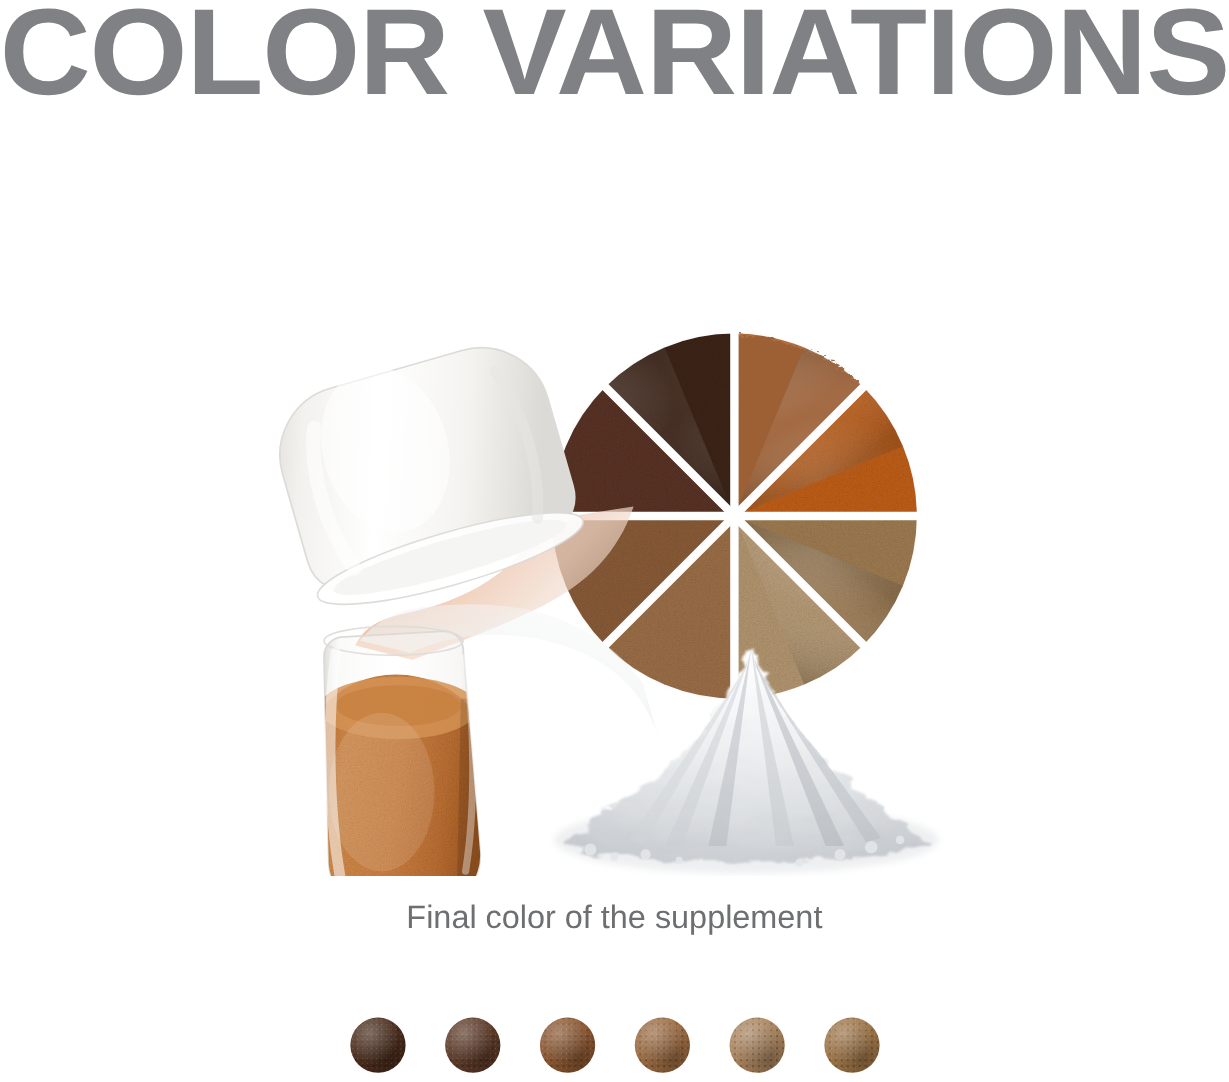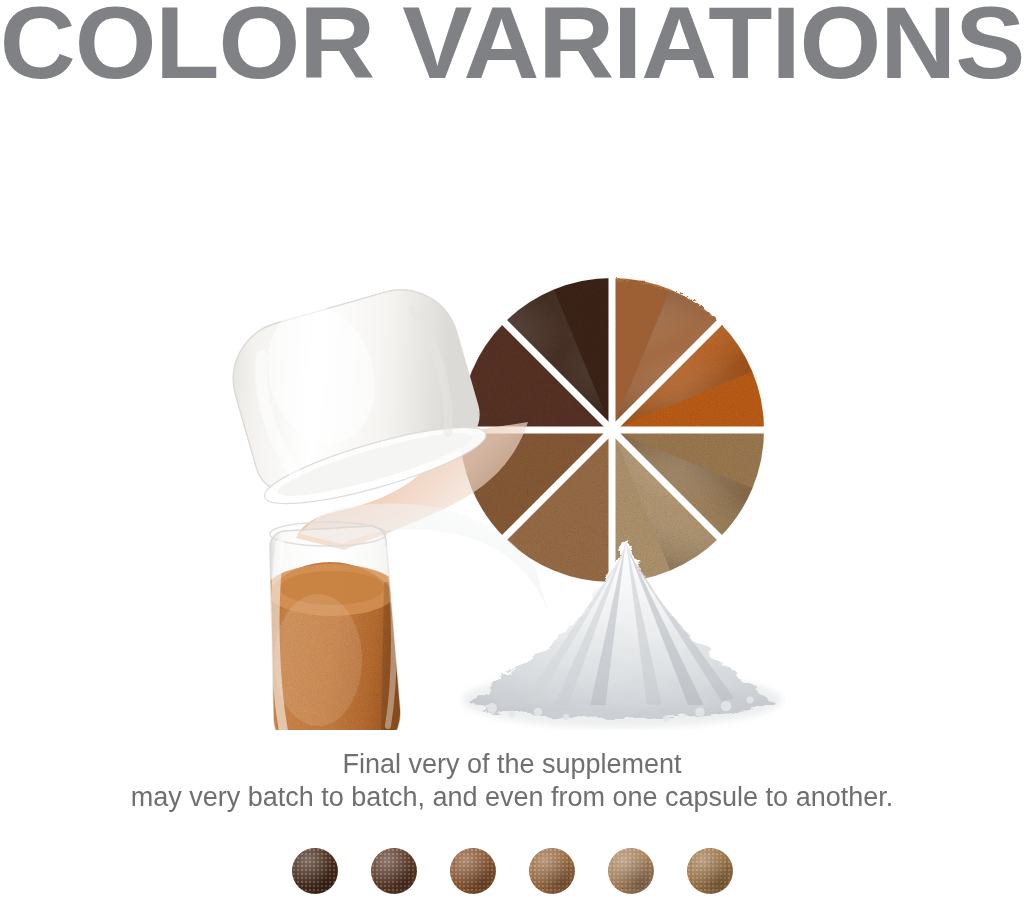--- a/index.html
+++ b/index.html
@@ -329,22 +329,21 @@
         <circle cx="700" cy="592" r="4.6"></circle>
           <circle cx="726" cy="586" r="5.2"></circle>
         <circle cx="750" cy="580" r="3.6"></circle>
           <circle cx="666" cy="599" r="3.2"></circle>
       </g>
     </g>
   </svg>
 </div>
 
 <div id="caption" style="color: rgb(110, 111, 113);">
-  <span class="caption-line" id="caption-line-1">Final very of the supplement</span>
-  <span class="caption-line" id="caption-line-2">may very batch to batch, and even from one capsule to another.</span>
+  <span class="caption-line" id="caption-line-1">Final color of the supplement</span>
 </div>
 
 <div id="swatch-row">
   <div class="swatch" title="swatch 1 dark chocolate" style="background: rgb(74, 44, 28);">
       <span class="grain"></span>
     </div>
   <div class="swatch" title="swatch 2 reddish brown" style="background: rgb(93, 58, 40);">
       <span class="grain"></span>
     </div>
   <div class="swatch" title="swatch 3 medium brown" style="background: rgb(138, 86, 48);">

